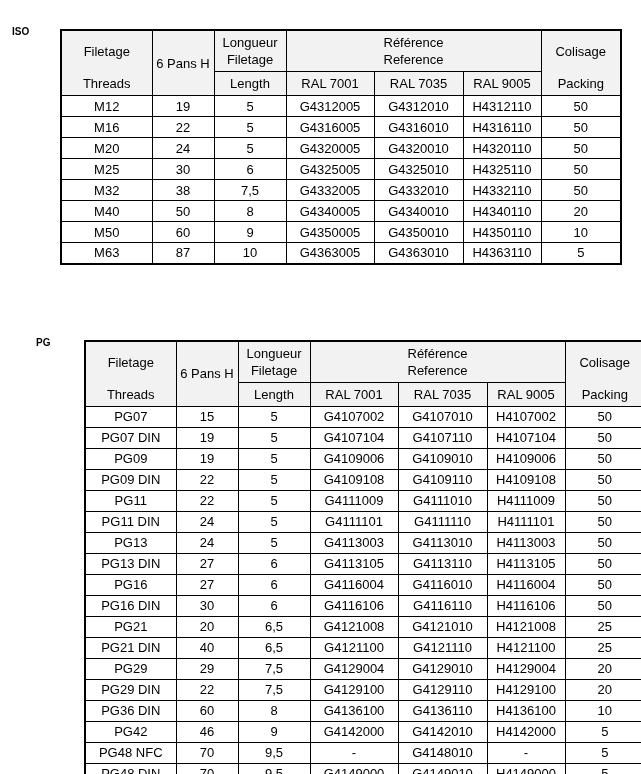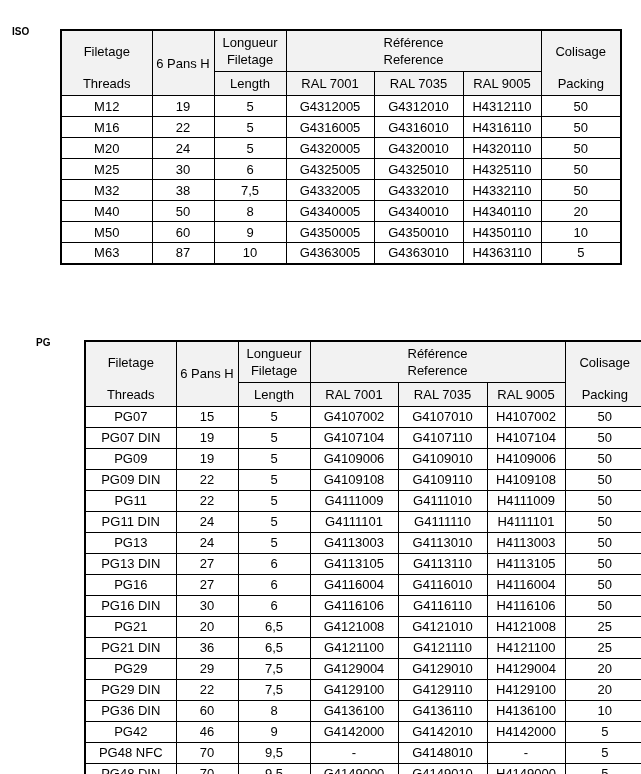--- a/index.html
+++ b/index.html
@@ -328,21 +328,21 @@
             <td>PG21</td>
             <td>20</td>
             <td>6,5</td>
             <td>G4121008</td>
             <td>G4121010</td>
             <td>H4121008</td>
             <td>25</td>
           </tr>
           <tr>
             <td>PG21 DIN</td>
-            <td>36</td>
+            <td>40</td>
             <td>6,5</td>
             <td>G4121100</td>
             <td>G4121110</td>
             <td>H4121100</td>
             <td>25</td>
           </tr>
           <tr>
             <td>PG29</td>
             <td>29</td>
             <td>7,5</td>

